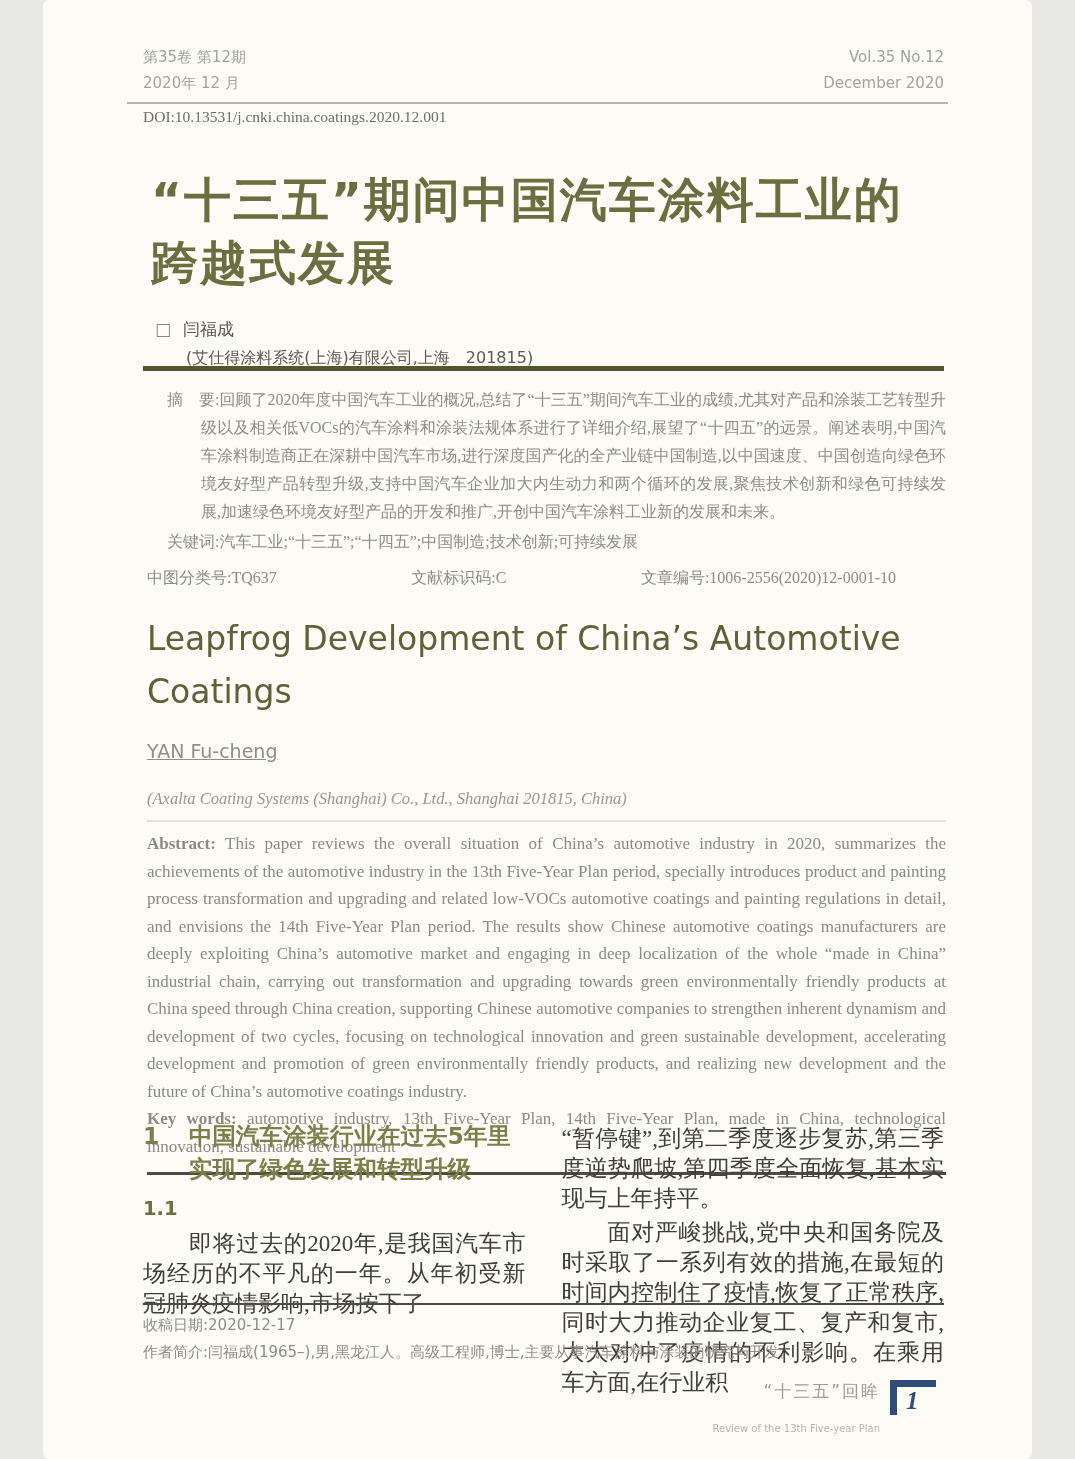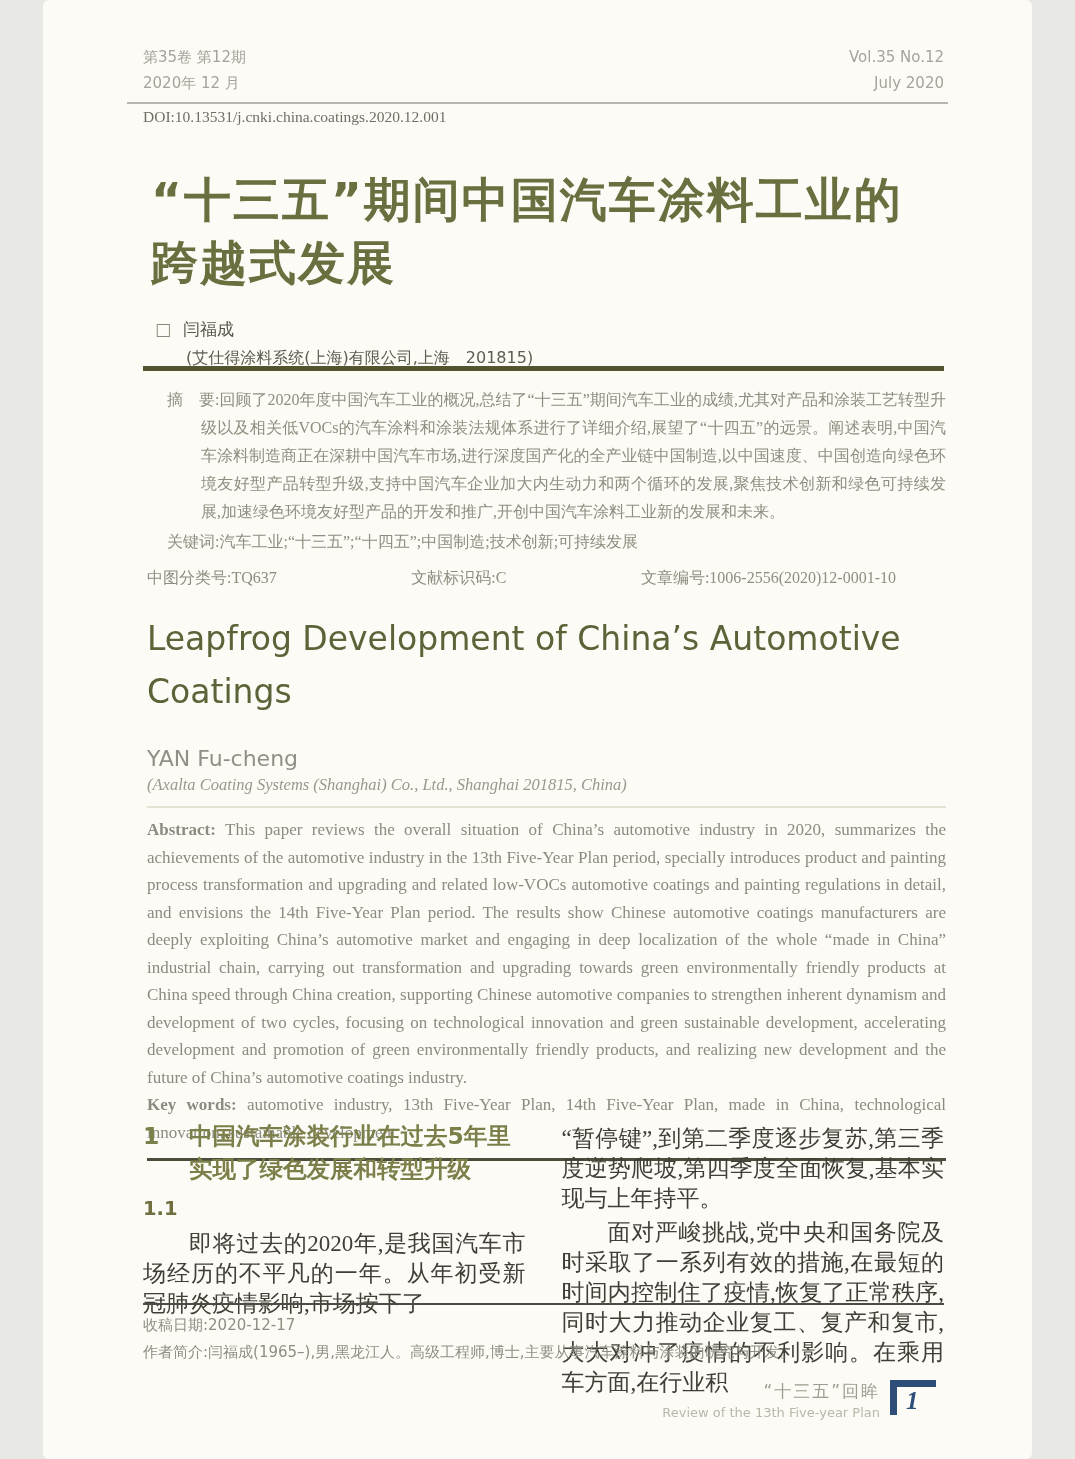--- a/index.html
+++ b/index.html
@@ -27,22 +27,22 @@
   
   .cn-abstract-wrap { position:absolute; top:386px; left:100px; right:86px;
     color:#8e8e80; font-size:16px; line-height:28px; font-family:"Liberation Serif", serif; }
   .abs-cn { margin-left:24px; padding-left:34px; text-indent:-34px; text-align:justify; }
   .kw-cn { margin-left:24px; margin-top:2px; }
   .meta-row { display:flex; justify-content:space-between; margin-top:8px; margin-left:4px; padding-right:50px; }
   
   .en-block { position:absolute; top:612px; left:104px; right:86px; }
   .title-en { font-size:33px; font-weight:normal; color:#5c6339; line-height:53px; }
   .title-en sup { font-size:18px; }
-  .author-en { margin-top:28px; font-size:22px; color:#8f8f85; }
-  .affil-en { margin-top:4px; font-size:16.5px; font-style:italic; color:#9a988c;
+  .author-en { margin-top:22px; font-size:19px; color:#8f8f85;text-decoration:underline; }
+  .affil-en { margin-top:27px; font-size:16.5px; font-style:italic; color:#9a988c;
     font-family:"Liberation Serif", serif; }
   .en-divider { margin-top:11px; border-top:2px solid #e6e3d4; }
   .abs-en, .kw-en { margin-top:8px; font-size:17px; line-height:27.5px; text-align:justify;
     color:#8b8b80; font-family:"Liberation Serif", serif; }
   .kw-en { margin-top:0; }
   .bold-label { font-weight:bold; }
   .rule-dark { margin-top:12px; border-top:3px solid #4d4d3c; }
   
   .columns { position:absolute; top:1120px; left:100px; right:88px; display:flex; gap:36px; }
   .col { flex:1; min-width:0; }
@@ -55,39 +55,39 @@
     font-family:"Liberation Serif", serif; }
   .body-para { text-indent:2em; margin-top:4px; }
   .body-cont { margin-top:4px; }
   
   .footnote { position:absolute; top:1303px; left:100px; right:88px; border-top:2px solid #4c4c44;
     padding-top:7px; color:#8f8e83; font-size:15px; line-height:27px; }
   
   .footer { position:absolute; top:1380px; right:96px; display:flex; align-items:flex-start; }
   .review { text-align:right; margin-right:10px; }
   .review-cn { color:#9d9c8f; font-size:17px; letter-spacing:2px; }
-  .review-en { color:#b9b7aa; font-size:13px; margin-top:2px; }
+  .review-en { color:#b9b7aa; font-size:10px; margin-top:20px; }
   .pagebox { border-top:7px solid #2e4d78; width:46px; }
   .pagenum { display:block; border-left:7px solid #2e4d78; height:28px; padding-left:9px;
     font-family:"Liberation Serif", serif; font-style:italic; font-weight:bold;
     font-size:25px; line-height:27px; color:#2e4d78; }
 </style>
 </head>
 <body>
 
 <div class="page">
 
   <div class="header-row">
     <div class="header-left">
       <div>第35卷 第12期</div>
       <div>2020年 12 月</div>
     </div>
     <div class="header-right">
       <div>Vol.35  No.12</div>
-      <div>July 2020</div>
+      <div>December 2020</div>
     </div>
   </div>
   <div class="header-rule"></div>
   <div class="doi">DOI:10.13531/j.cnki.china.coatings.2020.12.001</div>
 
   <div class="title-cn">
     <div>“十三五”期间中国汽车涂料工业的</div>
     <div>跨越式发展</div>
   </div>
 

